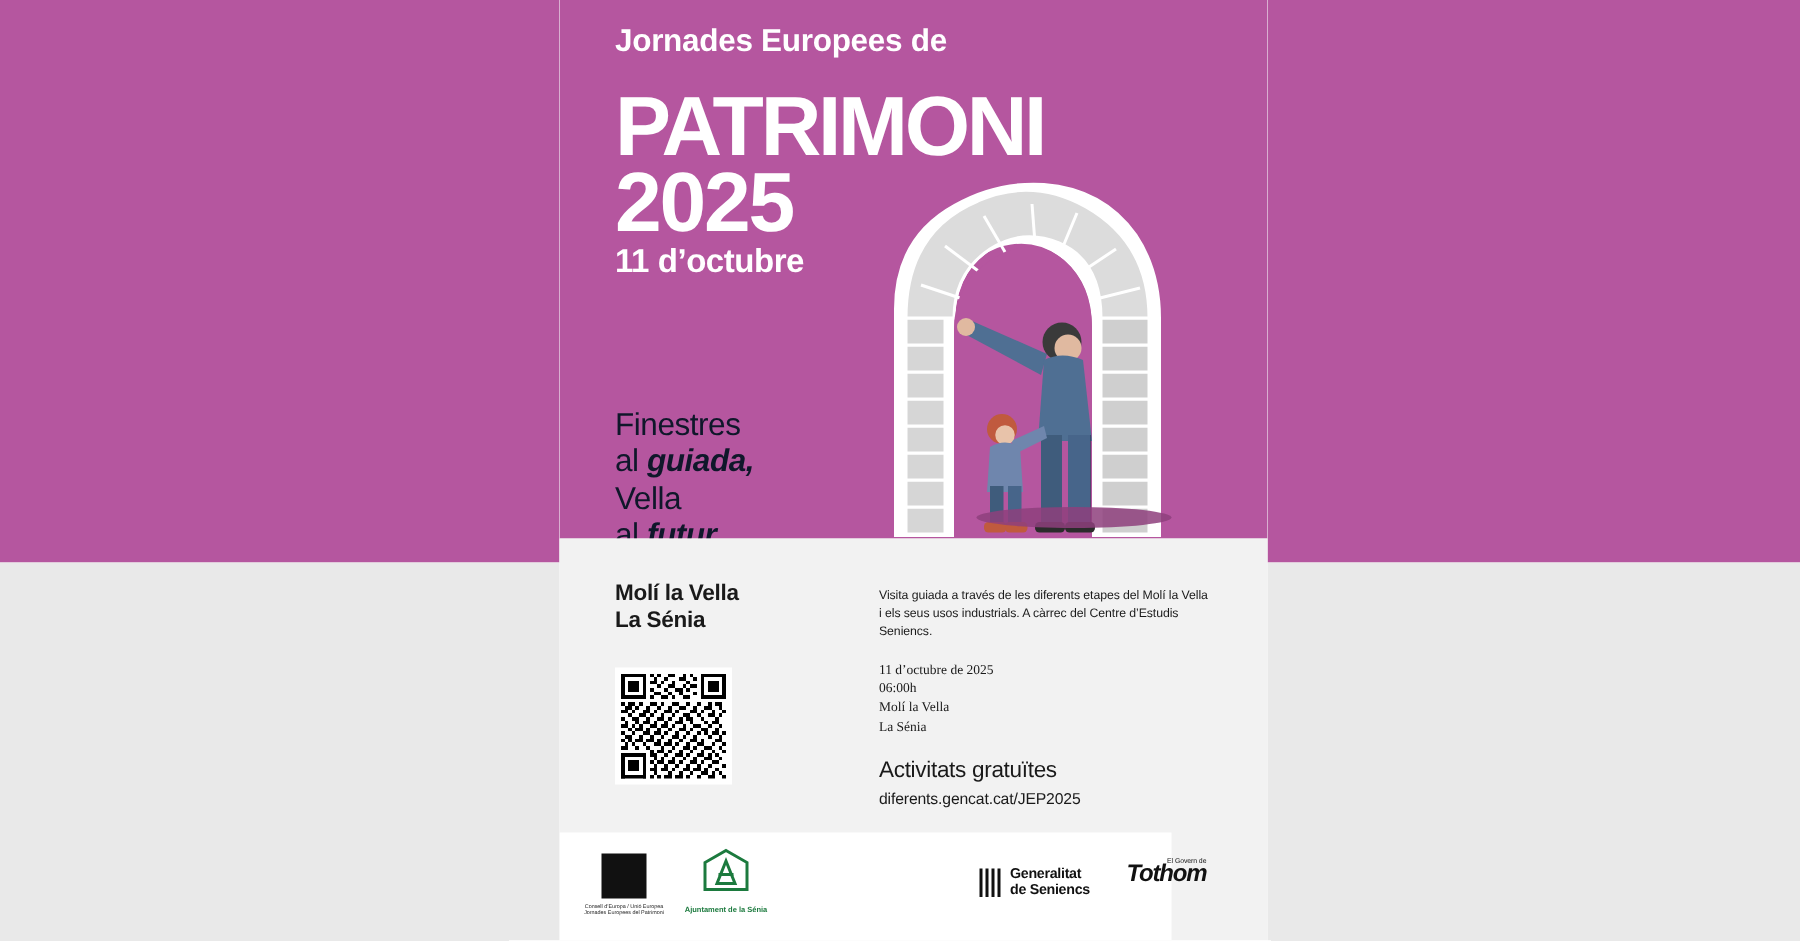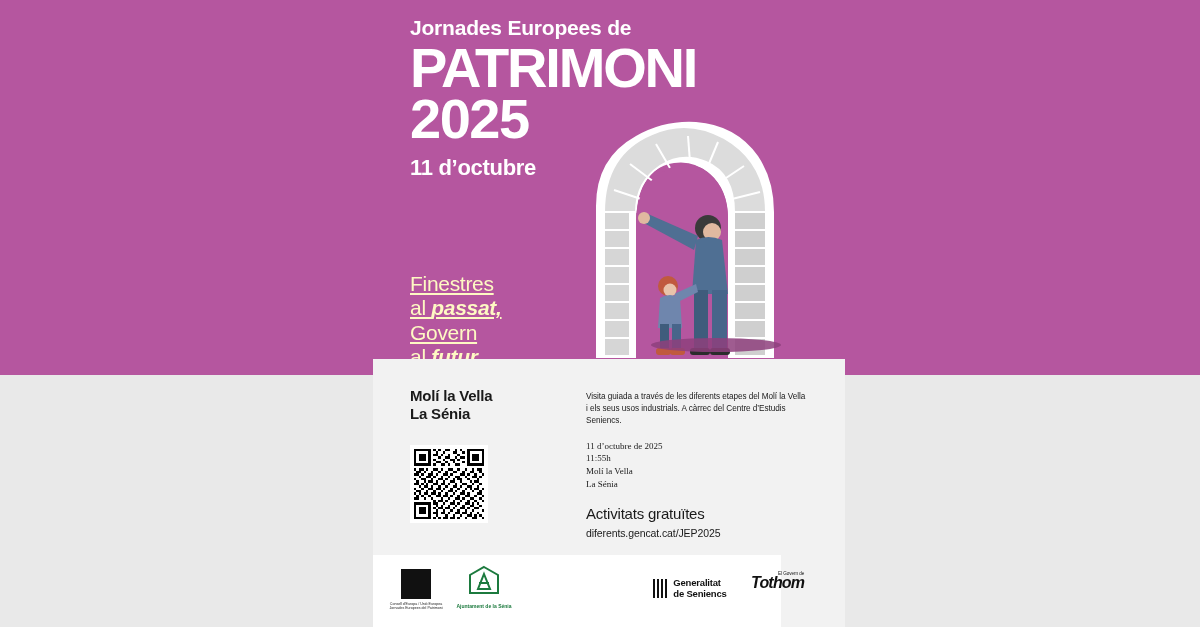--- a/index.html
+++ b/index.html
@@ -65,44 +65,42 @@
     font-size: 21px;
     font-weight: bold;
     letter-spacing: -0.2px;
     line-height: 1.1;
   }
   .bigtitle {
     font-size: 56px;
     font-weight: bold;
     letter-spacing: -2.2px;
     line-height: 0.95;
-    margin-top: 2px;
+    margin-top: 18px;
   }
   .year {
     font-size: 56px;
     font-weight: bold;
     letter-spacing: -1.5px;
     line-height: 0.95;
     margin-top: -2px;
   }
   .date {
     font-size: 22px;
     font-weight: bold;
-    margin-top: 10px;
     letter-spacing: -0.3px;
   }
   .slogan {
     position: absolute;
     left: 37px;
     top: 272px;
-    color: #fef9c3;
+    color: #0f172a;
     font-size: 21px;
     line-height: 1.16;
     letter-spacing: -0.3px;
-    text-decoration: underline;
   }
   .slogan .it {
     font-style: italic;
     font-weight: bold;
   }
   .slogan .reg { font-weight: normal; }
   .arch-wrap {
     position: absolute;
     left: 205px;
     top: 108px;
@@ -361,22 +359,22 @@
           <rect x="82" y="216" width="9" height="28" fill="#3f5c7c"></rect>
           <rect x="94" y="216" width="9" height="28" fill="#47658a"></rect>
           <rect x="78" y="240" width="15" height="7" rx="3" fill="#c05a3e"></rect>
           <rect x="92" y="240" width="15" height="7" rx="3" fill="#c05a3e"></rect>
         </g>
       </svg>
       <div class="shadow"></div>
 
       <div class="slogan">
         <div><span class="reg">Finestres</span></div>
-        <div><span class="reg">al </span><span class="it">passat,</span></div>
-        <div><span class="reg">Govern</span></div>
+        <div><span class="reg">al </span><span class="it">guiada,</span></div>
+        <div><span class="reg">Vella</span></div>
         <div><span class="reg">al </span><span class="it">futur.</span></div>
       </div>
     </div>
 
     <div class="poster-info">
       <div class="left-info">
         <div class="venue">
           <div>Molí la Vella</div>
           <div>La Sénia</div>
         </div>
@@ -613,21 +611,21 @@
               <rect x="24" y="28" width="2" height="1"></rect>
               <rect x="28" y="28" width="1" height="1"></rect>
           </g>
         </svg>
       </div>
 
       <div class="right-info">
         <div class="desc">Visita guiada a través de les diferents etapes del Molí la Vella i els seus usos industrials. A càrrec del Centre d’Estudis Seniencs.</div>
         <div class="when">
           <div>11 d’octubre de 2025</div>
-          <div>11:55h</div>
+          <div>06:00h</div>
           <div>Molí la Vella</div>
           <div>La Sénia</div>
         </div>
         <div class="free">Activitats gratuïtes</div>
         <div class="url">diferents.gencat.cat/JEP2025</div>
       </div>
     </div>
 
     <div class="poster-footer">
       <div class="logos">

